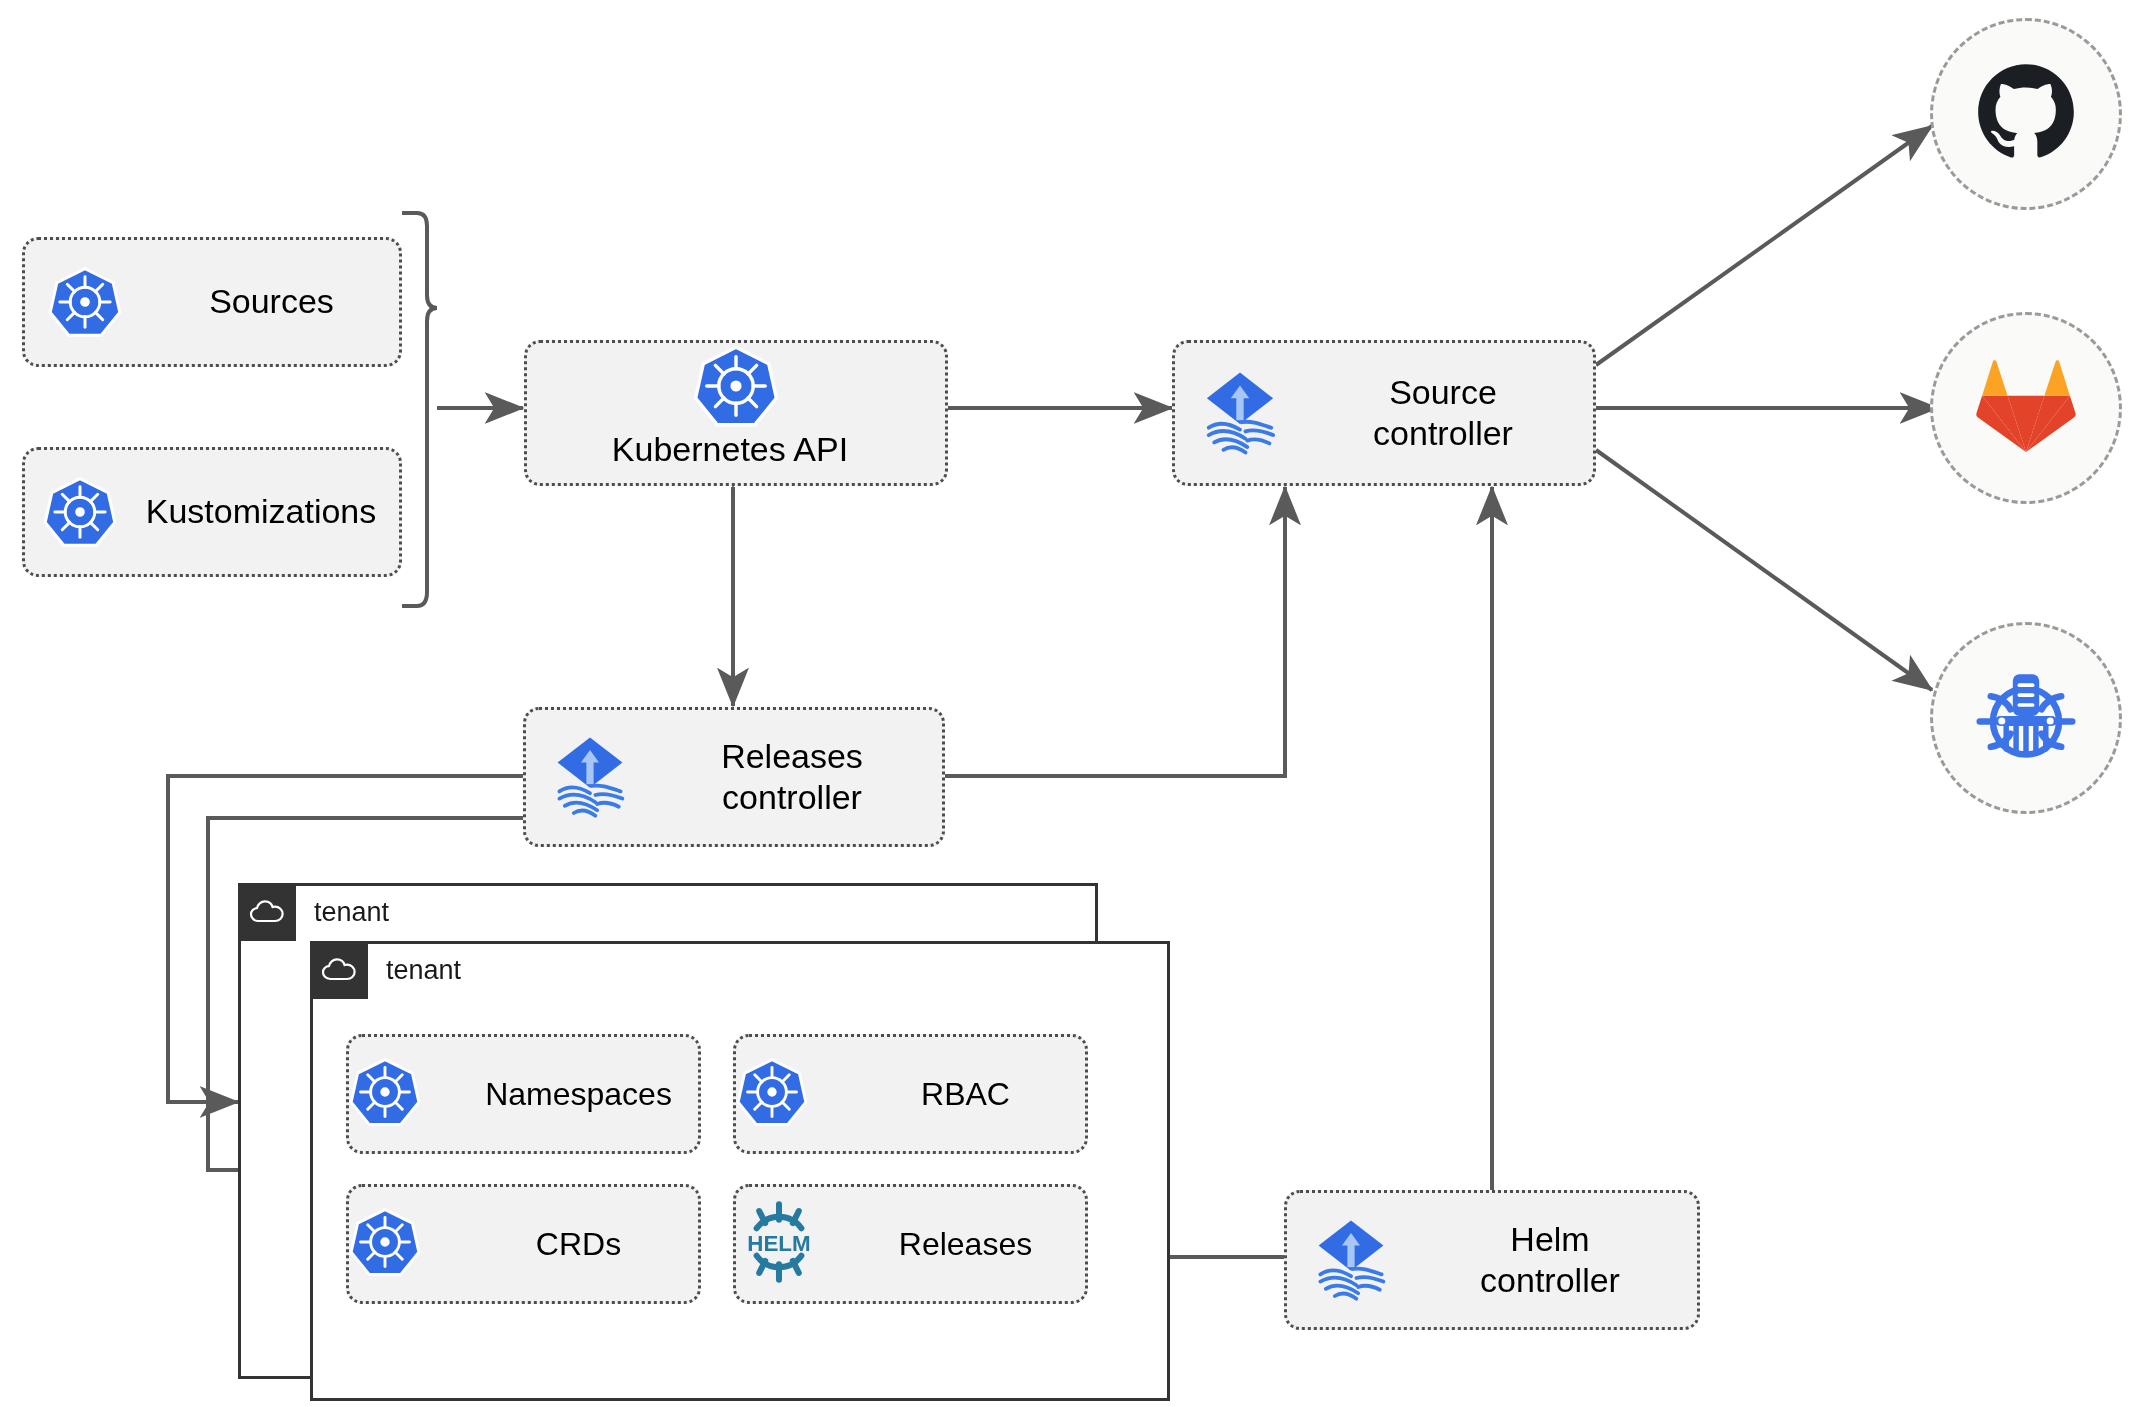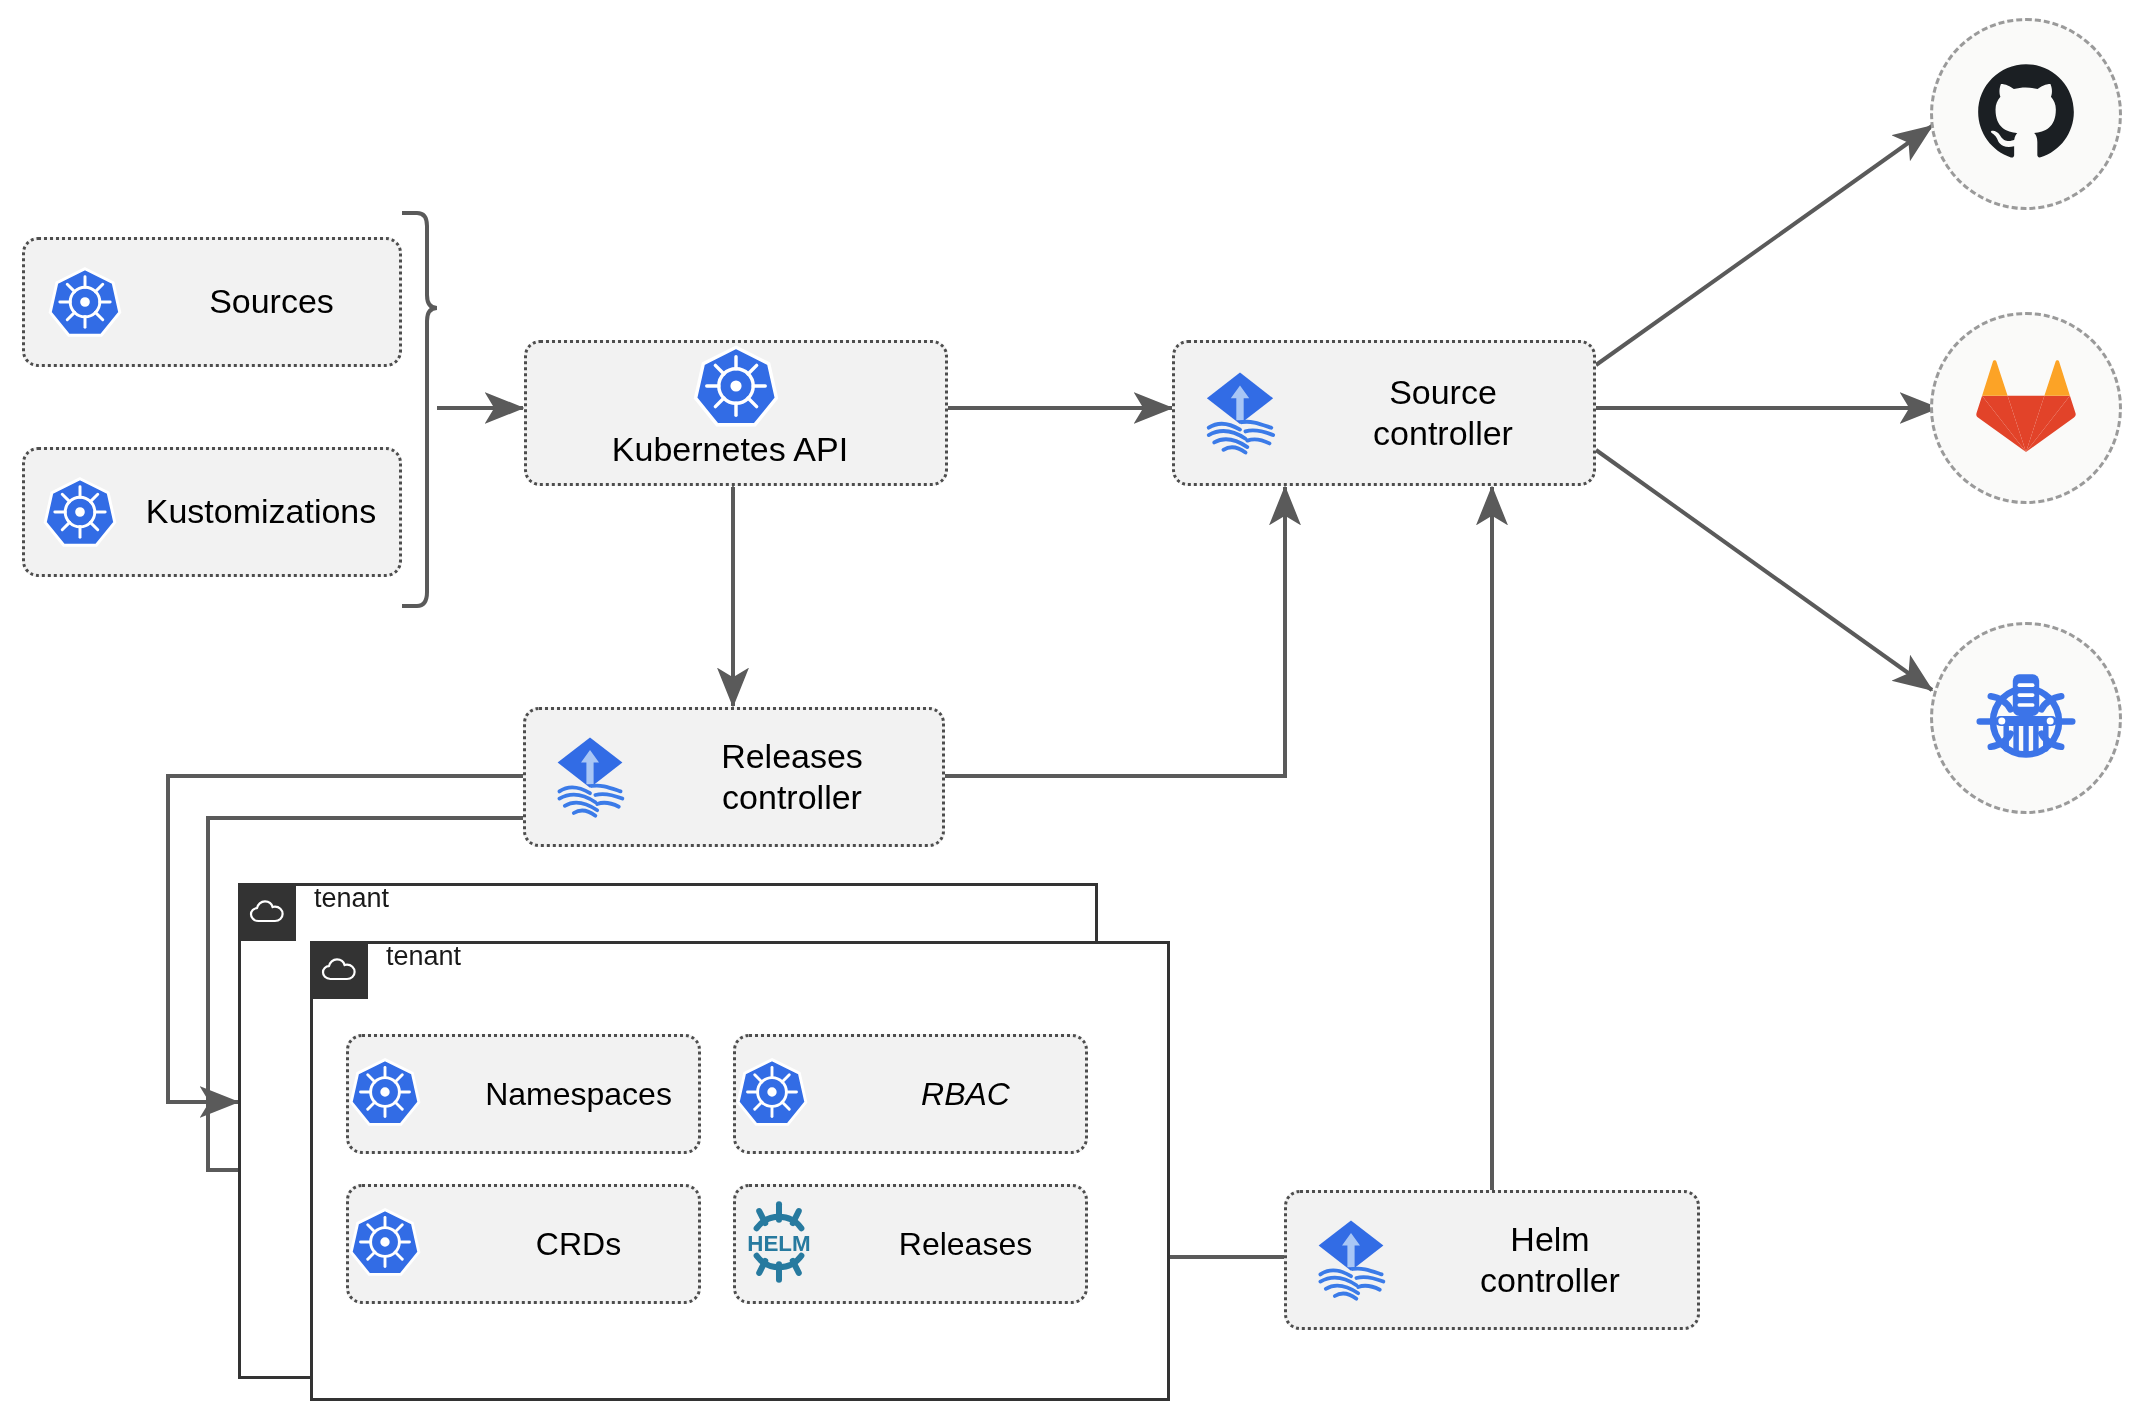--- a/index.html
+++ b/index.html
@@ -59,21 +59,21 @@
     position: absolute;
     background: #ffffff;
     border: 3px solid #333333;
     z-index: 2;
   }
   .tenant-head {
     position: absolute;
     left: -3px; top: -3px;
     height: 58px;
     display: flex;
-    align-items: flex-start;
+    align-items: center;
   }
   .tenant-badge {
     width: 58px; height: 58px;
     background: #333333;
     display: flex;
     align-items: center;
     justify-content: center;
   }
   .tenant-title {
     padding-left: 18px;
@@ -181,21 +181,21 @@
             <line x1="26" y1="26" x2="36" y2="36"></line>
             <line x1="64" y1="64" x2="74" y2="74"></line>
             <line x1="74" y1="26" x2="64" y2="36"></line>
             <line x1="36" y1="64" x2="26" y2="74"></line>
           </g>
         </svg>
       </div>
       <div class="label">Namespaces</div>
     </div>
 
-    <div class="sub-node" style="left:420px; top:90px; width:355px; height:120px;font-style:italic;">
+    <div class="sub-node" style="left:420px; top:90px; width:355px; height:120px;">
       <div class="ico" style="width:120px;">
         <svg width="72" height="72" viewBox="0 0 100 100">
           <polygon points="50,5 88,24 97,64 72,95 28,95 3,64 12,24" fill="#326CE5" stroke="#ffffff" stroke-width="4"></polygon>
           <g fill="none" stroke="#ffffff" stroke-width="4" stroke-linecap="round">
             <circle cx="50" cy="50" r="20"></circle>
             <circle cx="50" cy="50" r="4.5" fill="#ffffff"></circle>
             <line x1="50" y1="16" x2="50" y2="30"></line>
             <line x1="50" y1="70" x2="50" y2="84"></line>
             <line x1="16" y1="50" x2="30" y2="50"></line>
             <line x1="70" y1="50" x2="84" y2="50"></line>

